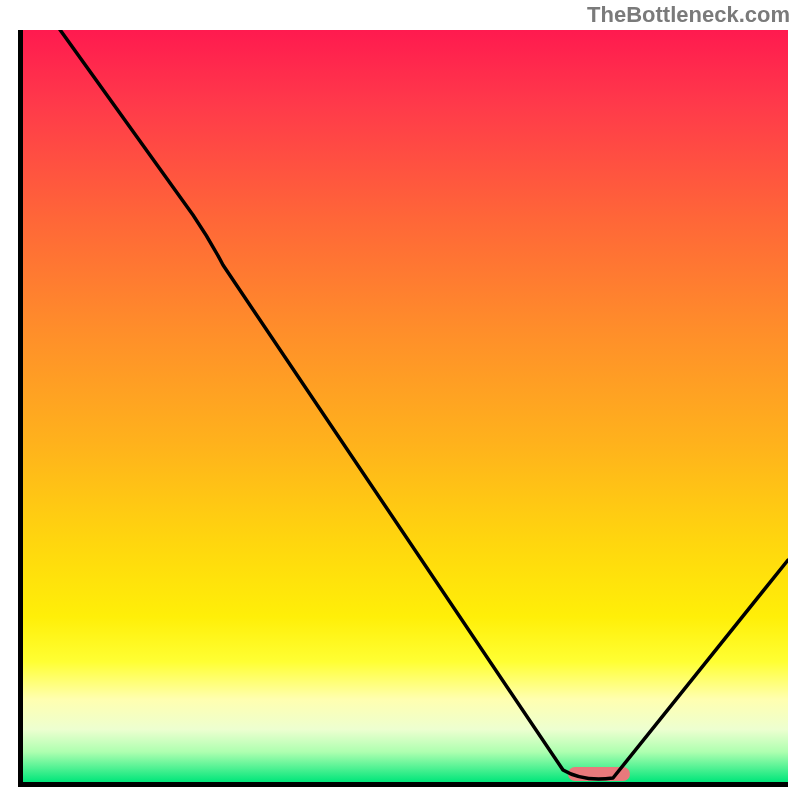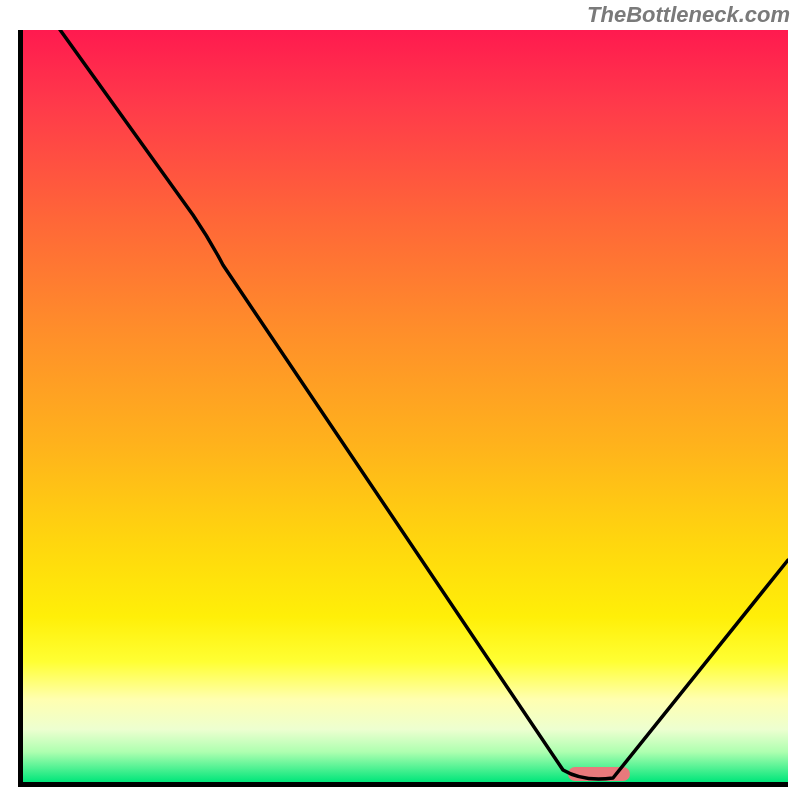--- a/index.html
+++ b/index.html
@@ -13,21 +13,20 @@
     font-family: Arial, Helvetica, sans-serif;
   }
   .attribution {
     position: absolute;
     top: 2px;
     right: 10px;
     font-size: 22px;
     font-weight: bold;
     color: #7a7a7a;
     z-index: 10;
-    font-style: italic;
   }
   .plot-area {
     position: absolute;
     left: 18px;
     top: 30px;
     width: 765px;
     height: 752px;
     border-left: 5px solid #000;
     border-bottom: 5px solid #000;
     overflow: hidden;

